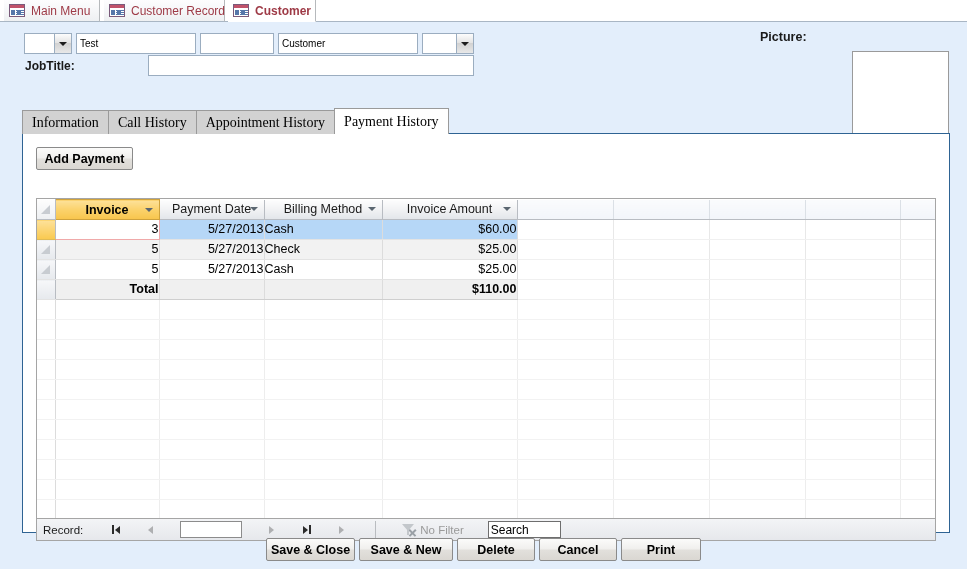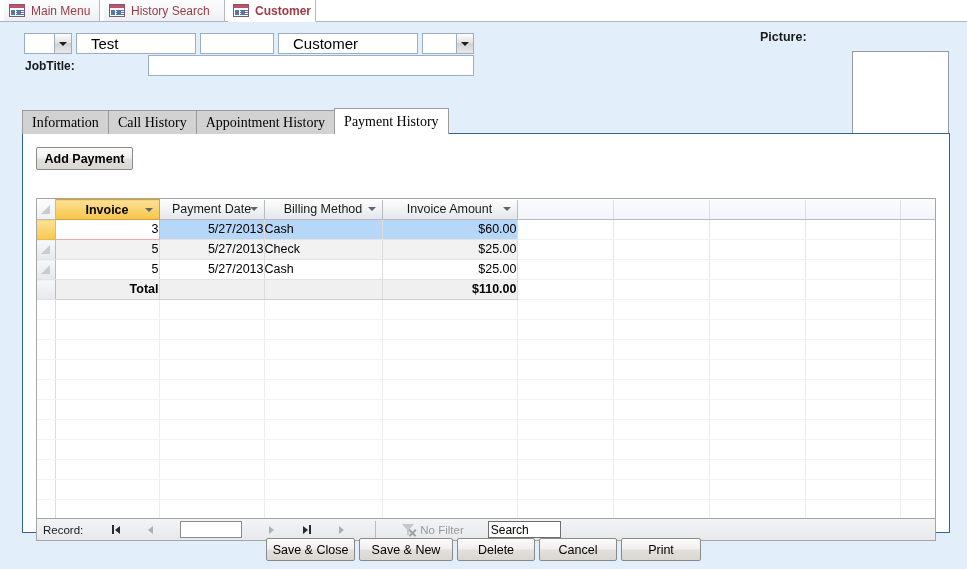--- a/index.html
+++ b/index.html
@@ -89,23 +89,23 @@
     left: 0; top: 22px;
     width: 967px; height: 112px;
     background: #e3eefb;
   }
   .fld {
     position: absolute;
     box-sizing: border-box;
     background: #ffffff;
     border: 1px solid #9badc0;
     font-family: "Liberation Sans", sans-serif;
-    font-size: 15px;
+    font-size: 10px;
     color: #000;
-    padding: 0 14px;
+    padding: 0 3px;
     line-height: 19px;
     height: 21px;
     outline: none;
   }
   .combo {
     position: absolute;
     box-sizing: border-box;
     height: 21px;
     background: #ffffff;
     border: 1px solid #9badc0;
@@ -201,20 +201,21 @@
     border: 1px solid #8a8a8a;
     border-radius: 2px;
     font-family: "Liberation Sans", sans-serif;
     font-size: 13px;
     color: #000;
     display: flex;
     align-items: center;
     justify-content: center;
     cursor: pointer;
     padding: 0;
+    font-weight: bold;
   }
   #add-payment {
     position: absolute;
     left: 13px; top: 13px;
     width: 97px; height: 23px;
     font-weight: bold;
     font-size: 12.5px;
   }
 
   
@@ -455,21 +456,21 @@
   <div class="doctab inactive" style="left:4px;width:96px;">
     <span class="tabicon">
         <i></i>
       </span>
     <span>Main Menu</span>
   </div>
   <div class="doctab inactive" style="left:104px;width:121px;">
     <span class="tabicon">
         <i></i>
       </span>
-    <span>History Search</span>
+    <span>Customer Record</span>
   </div>
   <div class="doctab active" style="left:228px;width:88px;">
     <span class="tabicon">
         <i></i>
       </span>
     <span>Customer</span>
   </div>
 </div>
 
 <div id="header-area">

